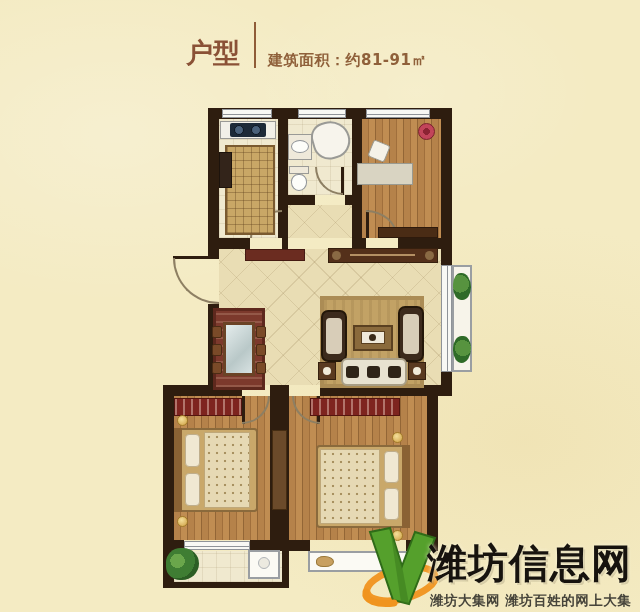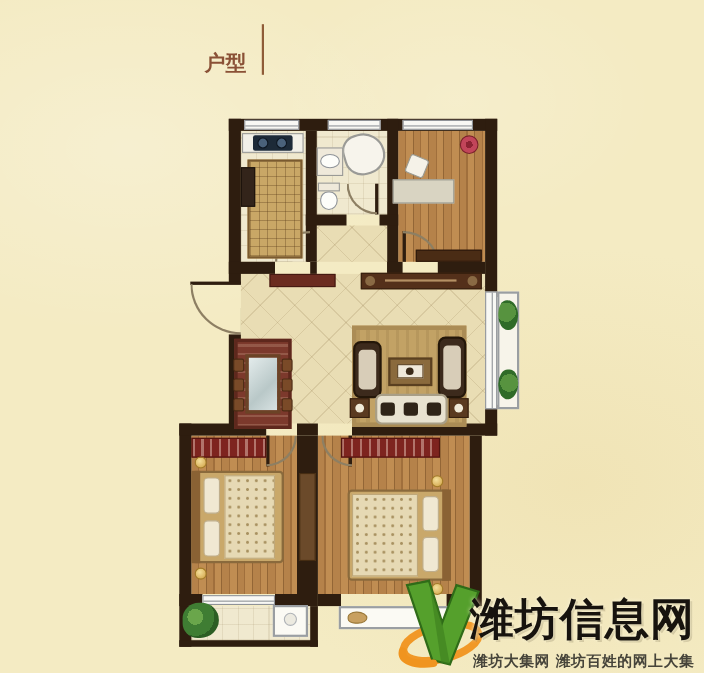--- a/index.html
+++ b/index.html
@@ -7,21 +7,21 @@
     font-family:"DejaVu Sans","Liberation Sans",sans-serif;
     background:
       radial-gradient(420px 260px at 18% 22%, rgba(255,255,255,.22), transparent 65%),
       radial-gradient(520px 360px at 82% 72%, rgba(233,214,156,.35), transparent 60%),
       radial-gradient(300px 200px at 65% 15%, rgba(255,255,255,.15), transparent 60%),
       #f4ebc3;}
   
   .hdr{position:absolute;left:183px;top:8px;height:68px;display:flex;align-items:flex-end;}
   .code{font-family:"DejaVu Serif","Liberation Serif",serif;font-weight:bold;
     font-size:58px;line-height:58px;color:#8a5136;letter-spacing:1px;}
-  .code-suffix{font-size:19px;font-weight:bold;color:#8a5136;margin:0 0 5px 3px;}
+  .code-suffix{font-size:27px;font-weight:bold;color:#8a5136;margin:0 0 5px 3px;}
   .divider{width:2px;height:46px;background:#8f5c38;margin:0 12px 8px 14px;}
   .info{display:flex;flex-direction:column;justify-content:flex-end;padding-bottom:6px;}
   .info-area{font-size:15px;font-weight:bold;color:#8f603a;letter-spacing:.5px;}
   .info-rooms{font-size:14px;font-weight:bold;color:#9b7146;letter-spacing:.62em;margin-top:7px;white-space:nowrap;}
   
   .plan{position:absolute;left:160px;top:100px;width:320px;height:500px;}
   .plan *{position:absolute;box-sizing:border-box;}
   .wall{background:#2e1d0f;}
   .win{background:#f8f8f4;border:1px solid #8f9398;}
   .win::after{content:"";position:absolute;left:0;right:0;top:50%;height:1px;background:#8f9398;}
@@ -48,20 +48,21 @@
 </style>
 </head>
 <body>
 
 <div class="stage">
 
   <div class="hdr">
     <span class="code-suffix">户型</span>
     <span class="divider"></span>
     <span class="info">
+      <span class="info-area">建筑面积：约81-91㎡</span>
     </span>
   </div>
 
   <div class="plan">
 
     <div class="lightfloor" style="left:59px;top:19px;width:59px;height:119px;"></div>
     <div class="lightfloor" style="left:128px;top:19px;width:64px;height:76px;"></div>
     <div class="tile" style="left:128px;top:105px;width:64px;height:33px;"></div>
     <div class="wood" style="left:202px;top:19px;width:79px;height:119px;"></div>
     <div class="tile" style="left:59px;top:149px;width:222px;height:136px;"></div>

